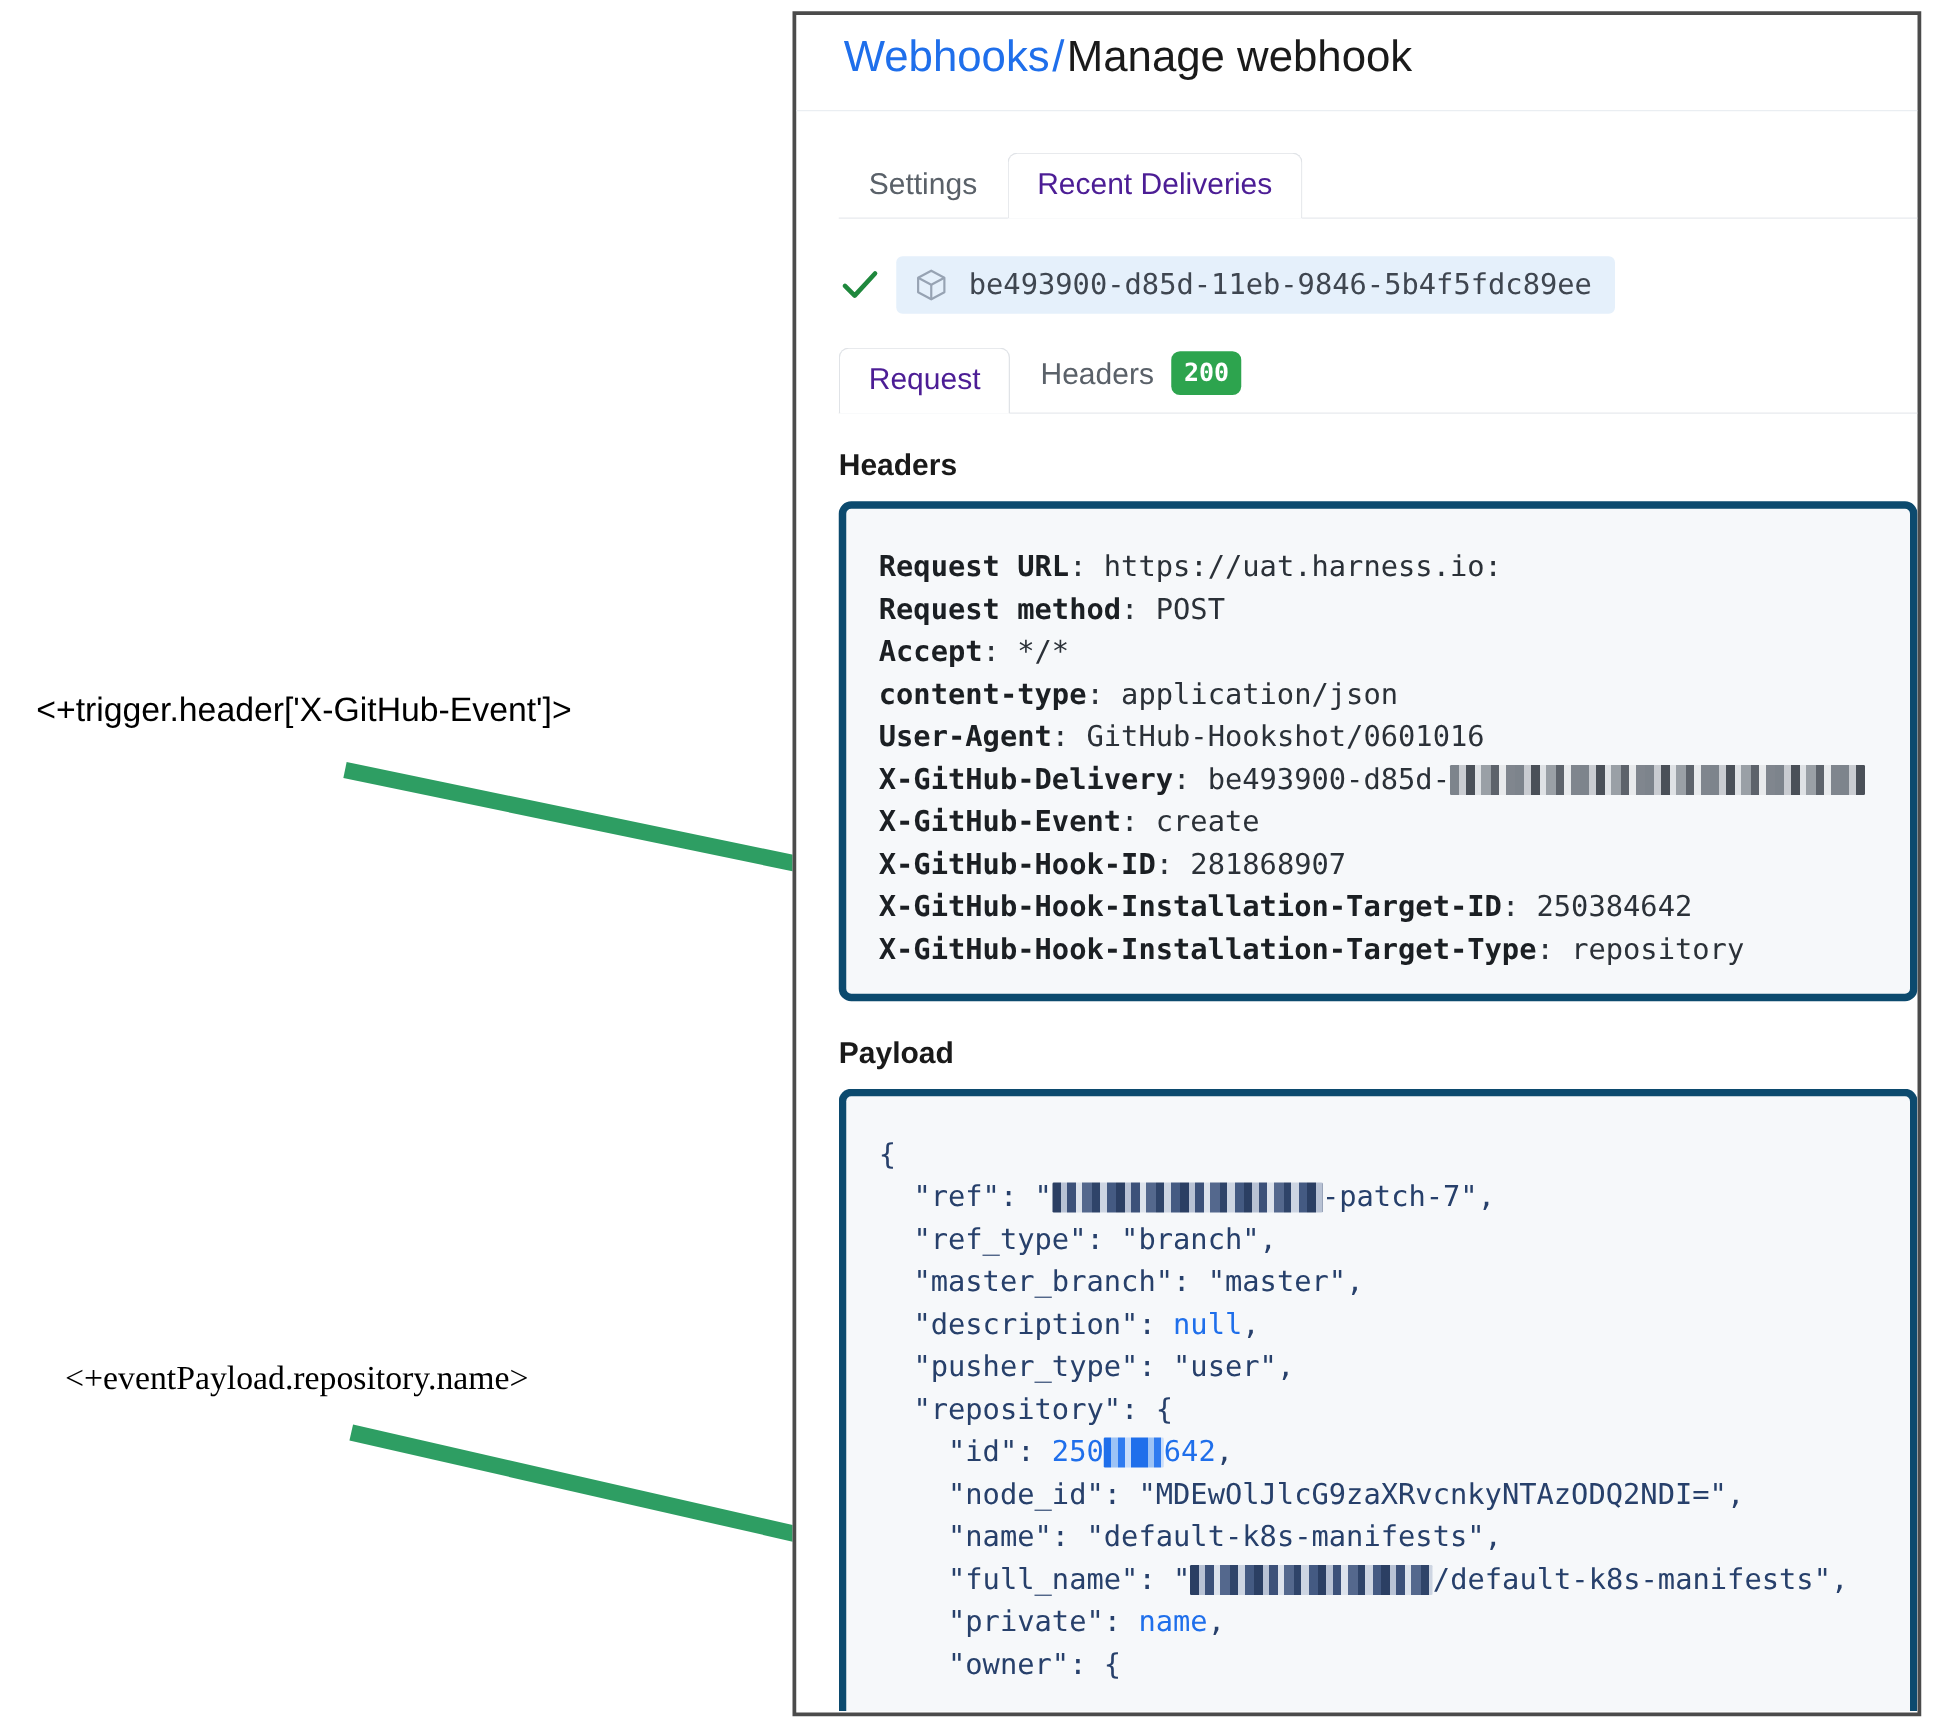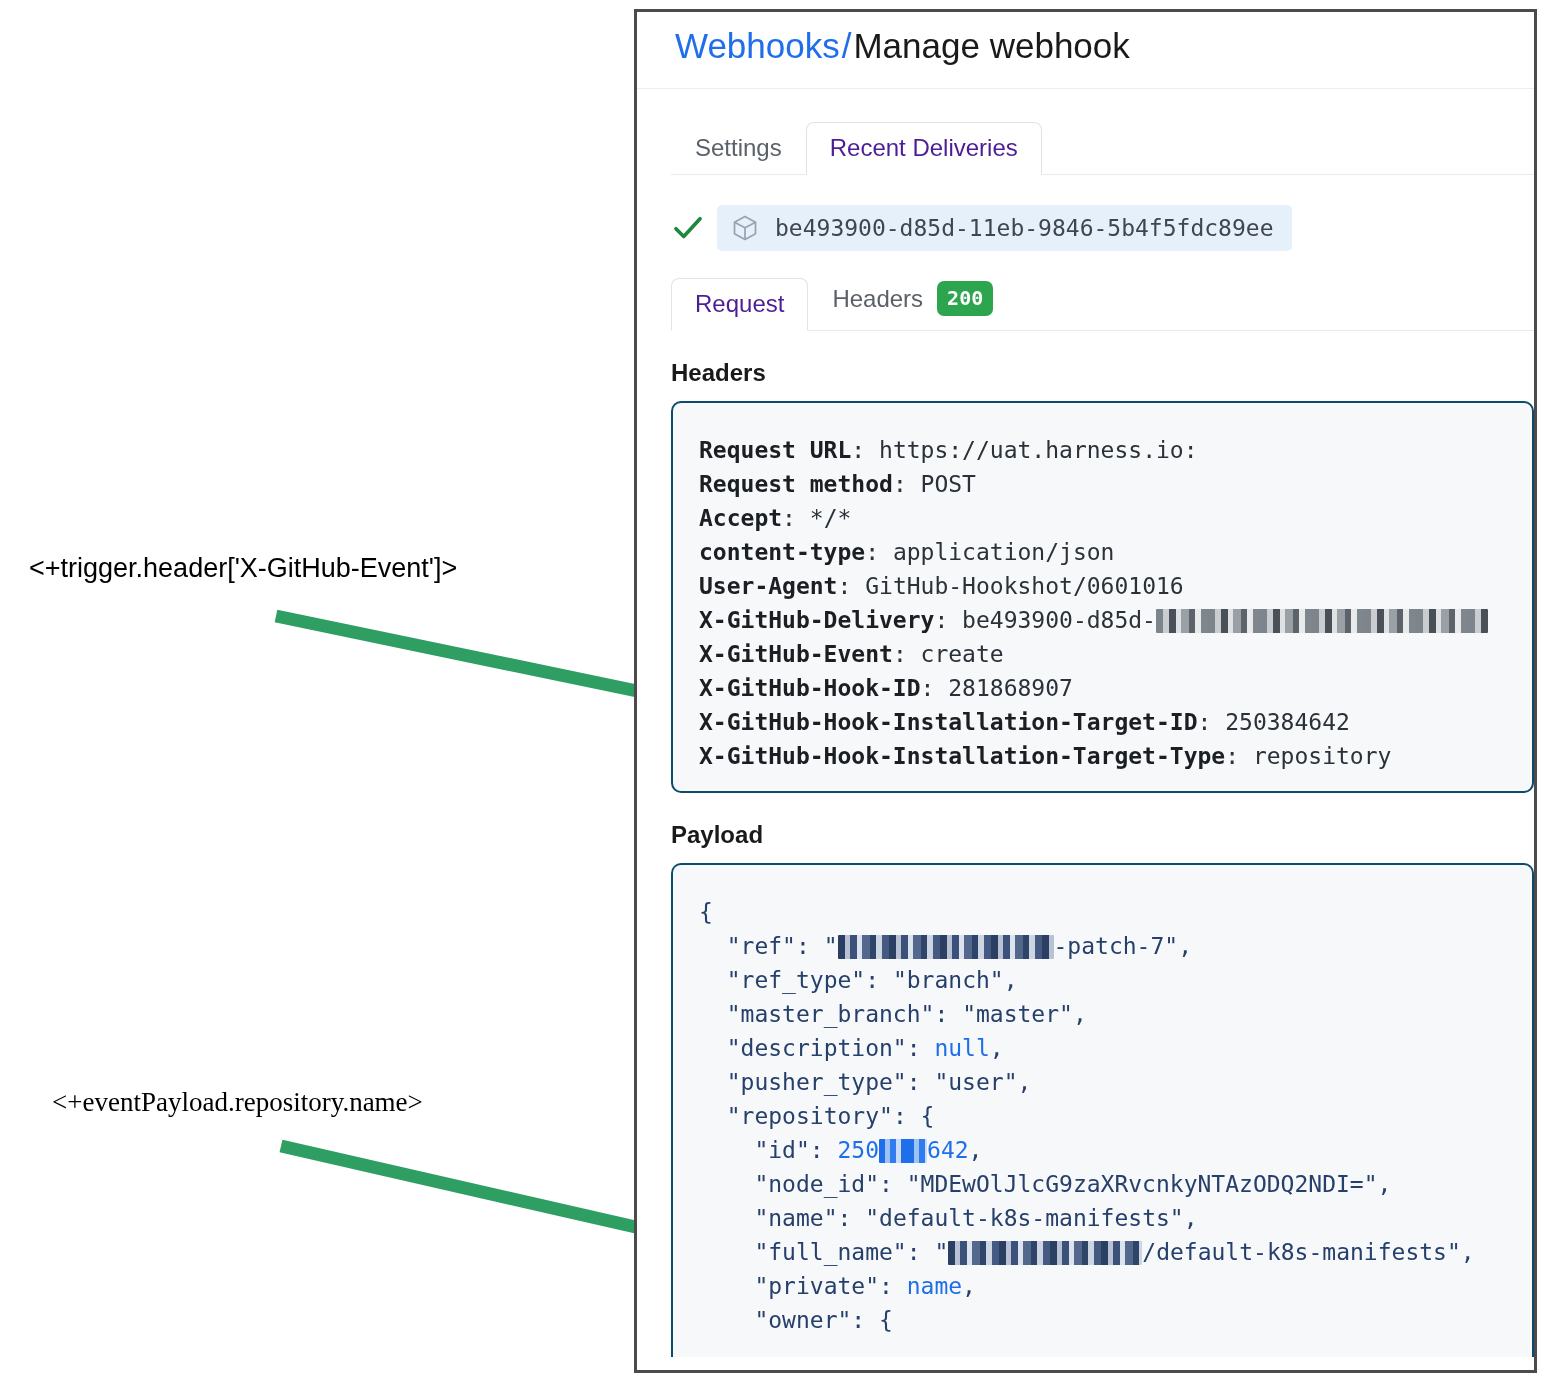--- a/index.html
+++ b/index.html
@@ -174,21 +174,21 @@
   
   .section-label {
     font-size: 24px;
     font-weight: bold;
     color: #1a1a1a;
     margin: 28px 0 14px 34px;
   }
   .code-block {
     margin: 0 0 0 34px;
     background: #f6f8fa;
-    border: 2px solid #0c4a6e;
+    border: 6px solid #0c4a6e;
     border-radius: 10px;
     padding: 30px 0 18px 26px;
     font-family: "DejaVu Sans Mono", monospace;
     font-size: 23px;
     line-height: 34px;
     color: #24292f;
     white-space: pre;
     overflow: hidden;
   }
   #payload-block {

